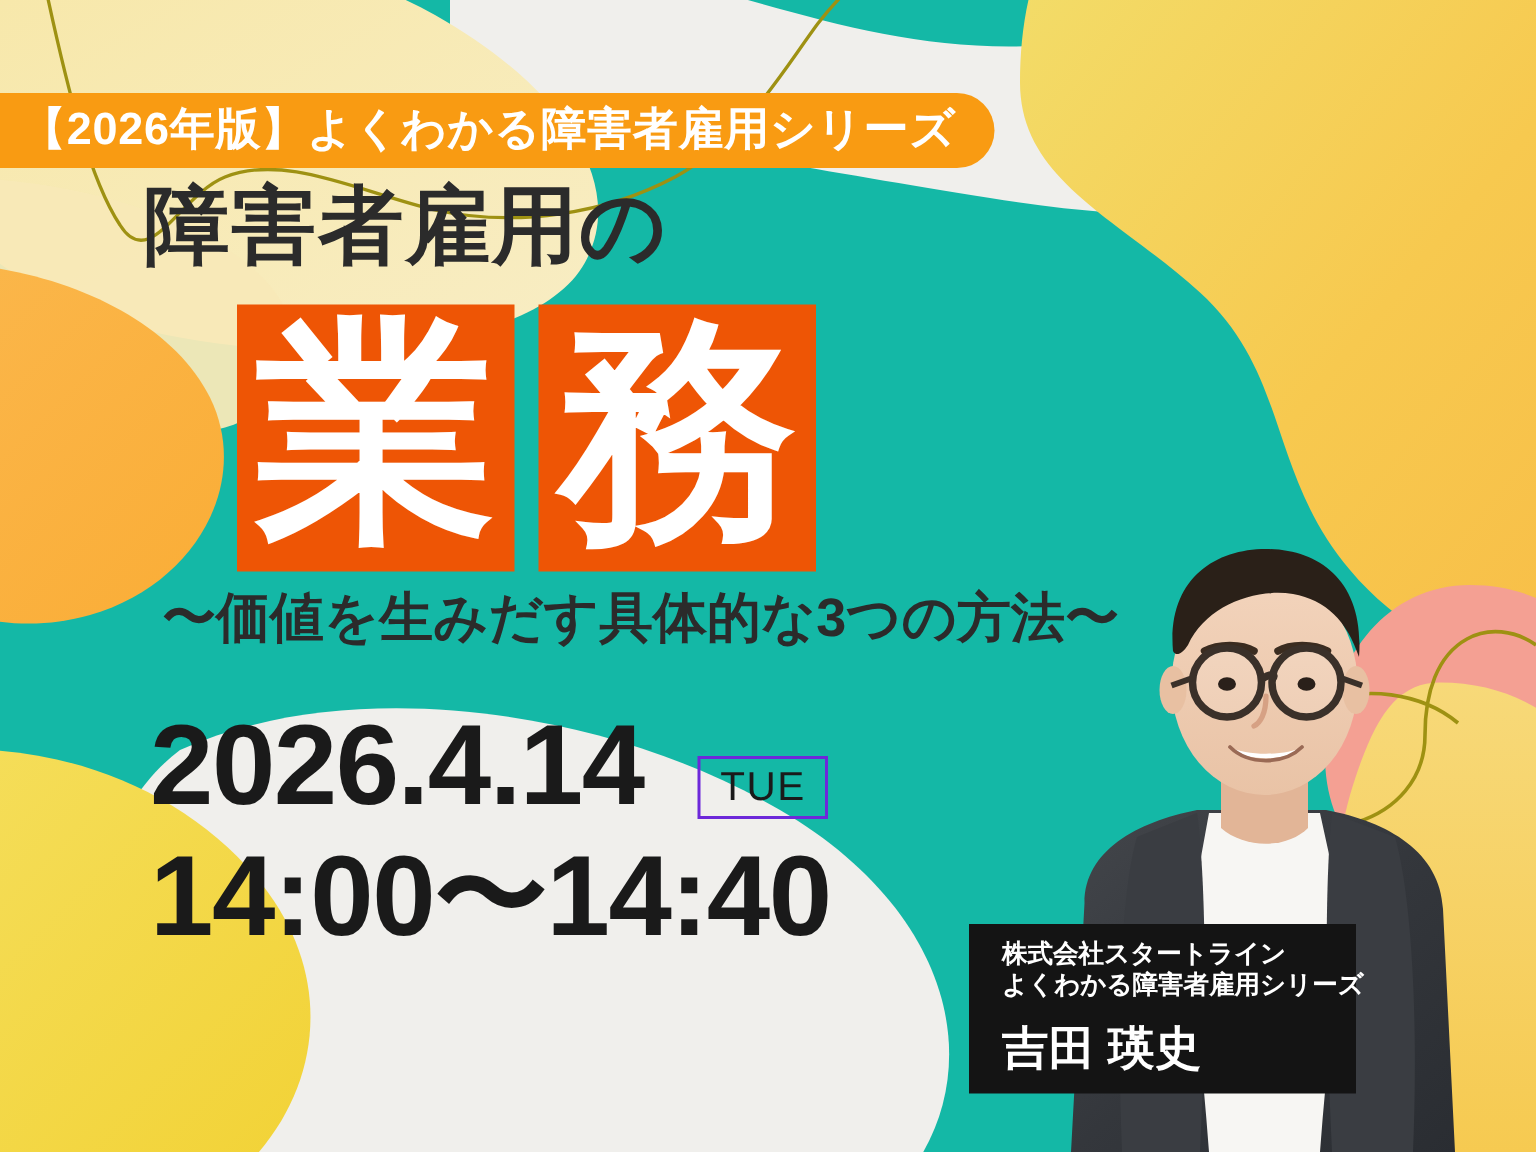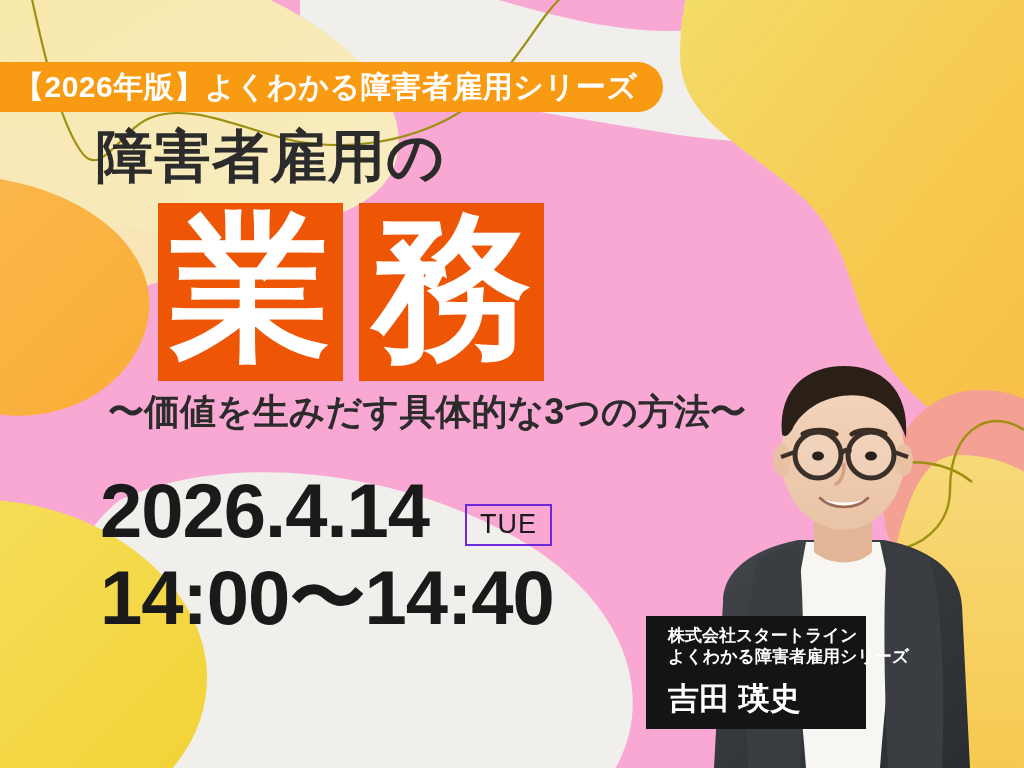--- a/index.html
+++ b/index.html
@@ -5,21 +5,21 @@
   html, body {
     margin: 0;
     padding: 0;
     background: #ffffff;
   }
   #stage {
     position: relative;
     width: 1024px;
     height: 768px;
     overflow: hidden;
-    background: #f9a8d4;
+    background: #14b8a6;
     font-family: "Liberation Sans", "DejaVu Sans", sans-serif;
   }
 
   
   #bg-decor {
     position: absolute;
     inset: 0;
     width: 1024px;
     height: 768px;
     pointer-events: none;
@@ -53,20 +53,21 @@
     position: absolute;
     left: 96px;
     top: 128px;
     font-size: 57px;
     font-weight: bold;
     color: #2B2B2B;
     letter-spacing: 1px;
     line-height: 1;
     z-index: 6;
     white-space: nowrap;
+    font-family: Liberation Mono, monospace;
   }
 
   
   .kanji-row {
     position: absolute;
     left: 158px;
     top: 203px;
     display: flex;
     gap: 16px;
     z-index: 6;
@@ -159,21 +160,21 @@
     width: 376px;
     height: 416px;
     z-index: 7;
   }
 
   
   .nameplate {
     position: absolute;
     left: 646px;
     top: 616px;
-    width: 220px;
+    width: 258px;
     padding: 9px 10px 12px 22px;
     background: #141414;
     box-sizing: border-box;
     z-index: 9;
   }
   .nameplate-company,
   .nameplate-role {
     color: #ffffff;
     font-size: 17px;
     font-weight: bold;

